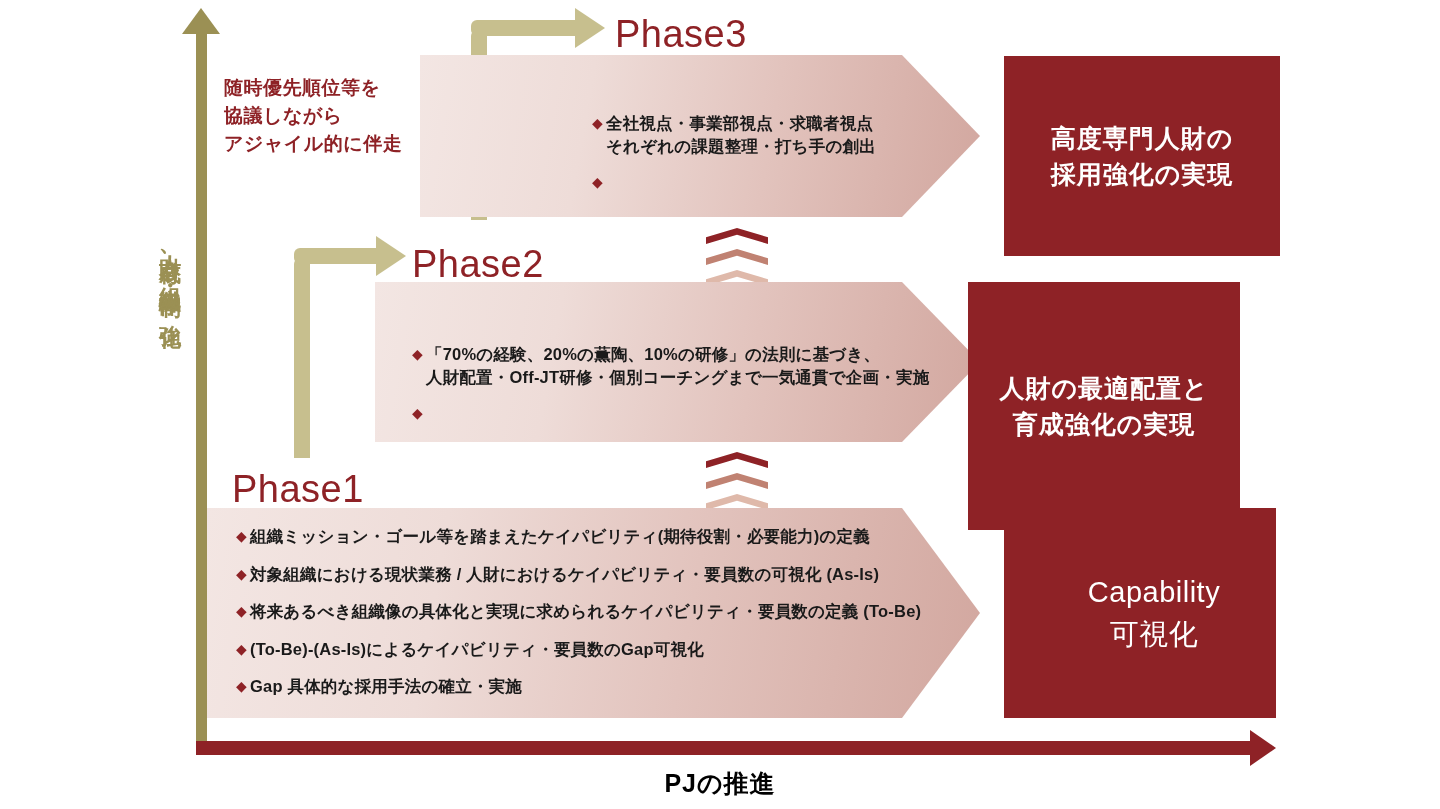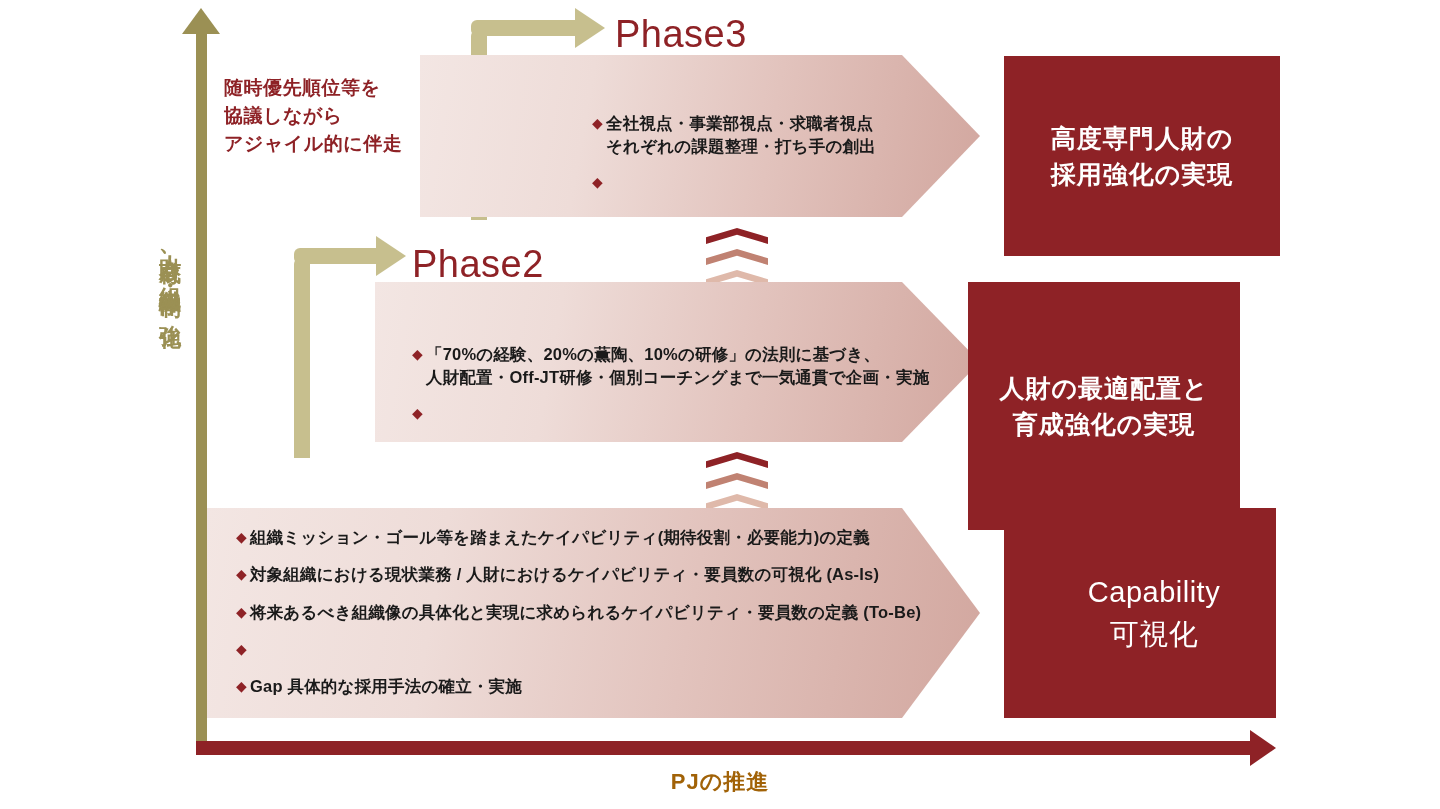--- a/index.html
+++ b/index.html
@@ -38,21 +38,21 @@
     position: absolute; left: 148px; top: 238px;
     width: 34px;
     writing-mode: vertical-rl;
     font-size: 22px; letter-spacing: 2px;
     color: #9b9054; font-weight: 600;
     line-height: 1.05;
   }
   .x-axis-label {
     position: absolute; left: 0; top: 767px; width: 1440px;
     text-align: center;
-    font-size: 22px; color: #a16207; font-weight: 600; letter-spacing: 1px;
+    font-size: 25px; color: #000000; font-weight: 600; letter-spacing: 1px;
   }
 
   
   .elbow { position: absolute; }
   .elbow .vstem {
     position: absolute; left: 0; bottom: 0; width: 16px; background: #c7bf8e;
     border-radius: 6px 6px 0 0;
   }
   .elbow .hstem {
     position: absolute; left: 0; top: 0; height: 16px; background: #c7bf8e;
@@ -182,35 +182,37 @@
     </div>
   </div>
 
   <div class="chev-stack" style="left:706px; top:452px;">
     <div class="chev" style="background:#8e2226;"></div>
     <div class="chev" style="background:#c08272;"></div>
     <div class="chev" style="background:#dfb9aa;"></div>
   </div>
 
   <div class="banner" style="left:207px; top:508px; width:773px; height:210px;"></div>
+  <div class="phase-title" style="left:232px; top:468px;">Phase1</div>
   <div class="banner-body" style="left:236px; top:524px; width:730px; height:176px; gap:14px;">
     <div class="bullet-row">
       <span class="dia">◆</span>
       <span class="txt">組織ミッション・ゴール等を踏まえたケイパビリティ(期待役割・必要能力)の定義</span>
     </div>
     <div class="bullet-row">
       <span class="dia">◆</span>
       <span class="txt">対象組織における現状業務 / 人財におけるケイパビリティ・要員数の可視化 (As-Is)</span>
     </div>
     <div class="bullet-row">
       <span class="dia">◆</span>
       <span class="txt">将来あるべき組織像の具体化と実現に求められるケイパビリティ・要員数の定義 (To-Be)</span>
     </div>
     <div class="bullet-row">
       <span class="dia">◆</span>
+      <span class="txt">(To-Be)-(As-Is)によるケイパビリティ・要員数のGap可視化</span>
     </div>
     <div class="bullet-row">
       <span class="dia">◆</span>
       <span class="txt">Gap 具体的な採用手法の確立・実施</span>
     </div>
   </div>
 
   <div class="result-box" style="left:1004px; top:56px; width:276px; height:200px;">高度専門人財の
 採用強化の実現</div>
   <div class="result-box" style="left:968px; top:282px; width:272px; height:248px;">人財の最適配置と

